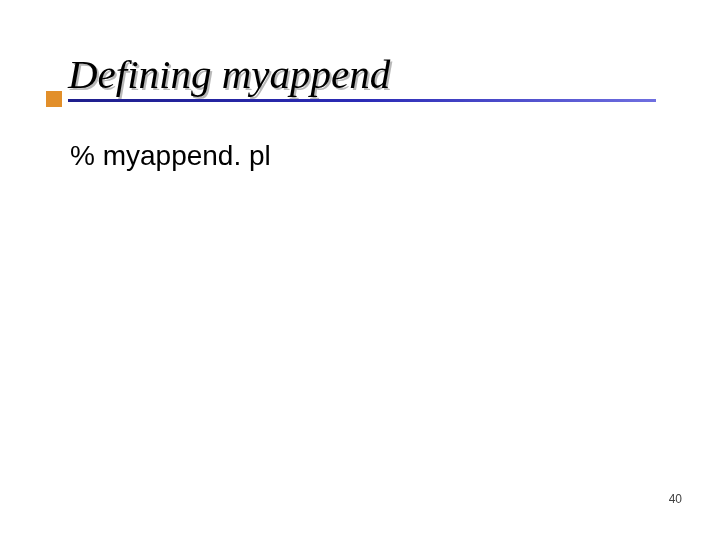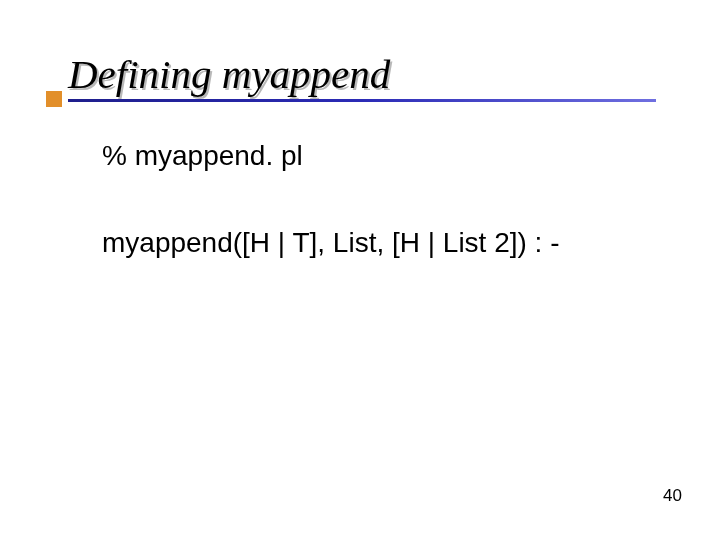--- a/index.html
+++ b/index.html
@@ -64,55 +64,53 @@
     background: #e28f2a;
   }
   .body {
     position: absolute;
     left: 70px;
     top: 134px;
     width: 590px;
     font-size: 28px;
     line-height: 1.55;
     font-family: Verdana, Geneva, sans-serif;
-    margin-left: 32px;
   }
   .body .line {
     white-space: nowrap;
   }
   .body .indent {
     padding-left: 46px;
   }
   .gap {
     height: 44px;
   }
   .pagenum {
     position: absolute;
     right: 38px;
     bottom: 34px;
-    font-size: 17px;
+    font-size: 12px;
     font-family: Arial, sans-serif;
-    color: #000000;
+    color: #404040;
   }
 </style>
 </head>
 <body>
 
 <div class="slide">
 
   <div class="tick"></div>
 
   <div class="title-wrap">
     <span class="title title-shadow">Defining myappend</span>
     <span class="title title-main">Defining myappend</span>
   </div>
 
   <div class="rule"></div>
 
   <div class="body">
     <div class="line">% myappend. pl</div>
     <div class="gap"></div>
-    <div class="line">myappend([H | T], List, [H | List 2]) : -</div>
   </div>
 
   <div class="pagenum">40</div>
 
 </div>
 
 </body></html>

